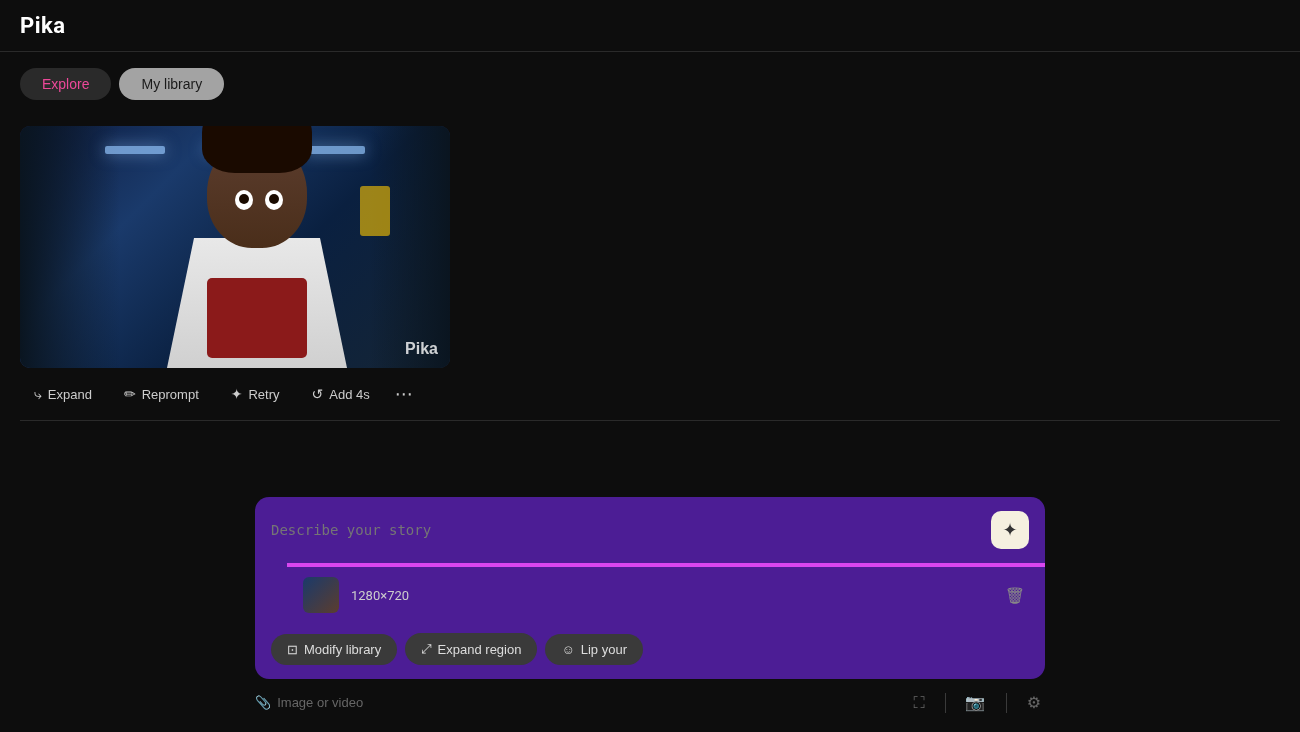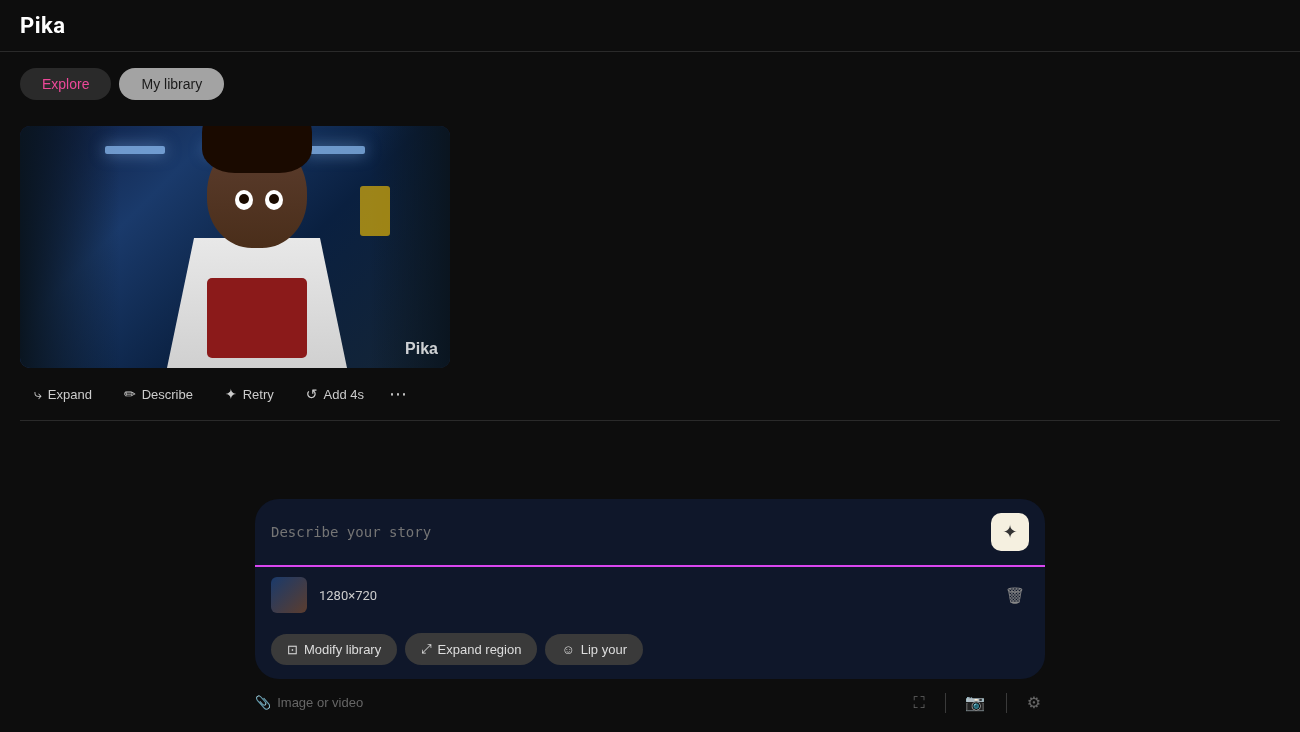--- a/index.html
+++ b/index.html
@@ -293,22 +293,22 @@
       bottom: 0;
       left: 0;
       right: 0;
       padding: 16px 20px;
       background: #0d0d0d;
     }
 
     .input-container {
       max-width: 790px;
       margin: 0 auto;
-      background: #0f172a;
-      border-radius: 24px;
+      background: #4c1d95;
+      border-radius: 14px;
       overflow: hidden;
     }
 
     .text-input-row {
       display: flex;
       align-items: center;
       padding: 14px 16px;
     }
 
     .text-input {
@@ -332,22 +332,23 @@
       align-items: center;
       justify-content: center;
       font-size: 18px;
       color: #333;
     }
 
     .image-preview-row {
       display: flex;
       align-items: center;
       padding: 10px 16px;
-      border-top: 2px solid #d946ef;
+      border-top: 4px solid #d946ef;
       gap: 12px;
+      margin-left: 32px;
     }
 
     .image-thumb {
       width: 36px;
       height: 36px;
       border-radius: 6px;
       background: linear-gradient(135deg, #1a3a6b, #5c3d2e);
       overflow: hidden;
       flex-shrink: 0;
     }
@@ -471,21 +472,21 @@
     </div>
   </div>
 
   <div class="action-bar">
     <button class="action-btn">
       <span class="icon">⤷</span>
       <span>Expand</span>
     </button>
     <button class="action-btn">
       <span class="icon">✏</span>
-      <span>Describe</span>
+      <span>Reprompt</span>
     </button>
     <button class="action-btn">
       <span class="icon">✦</span>
       <span>Retry</span>
     </button>
     <button class="action-btn">
       <span class="icon">↺</span>
       <span>Add 4s</span>
     </button>
     <button class="more-btn">

